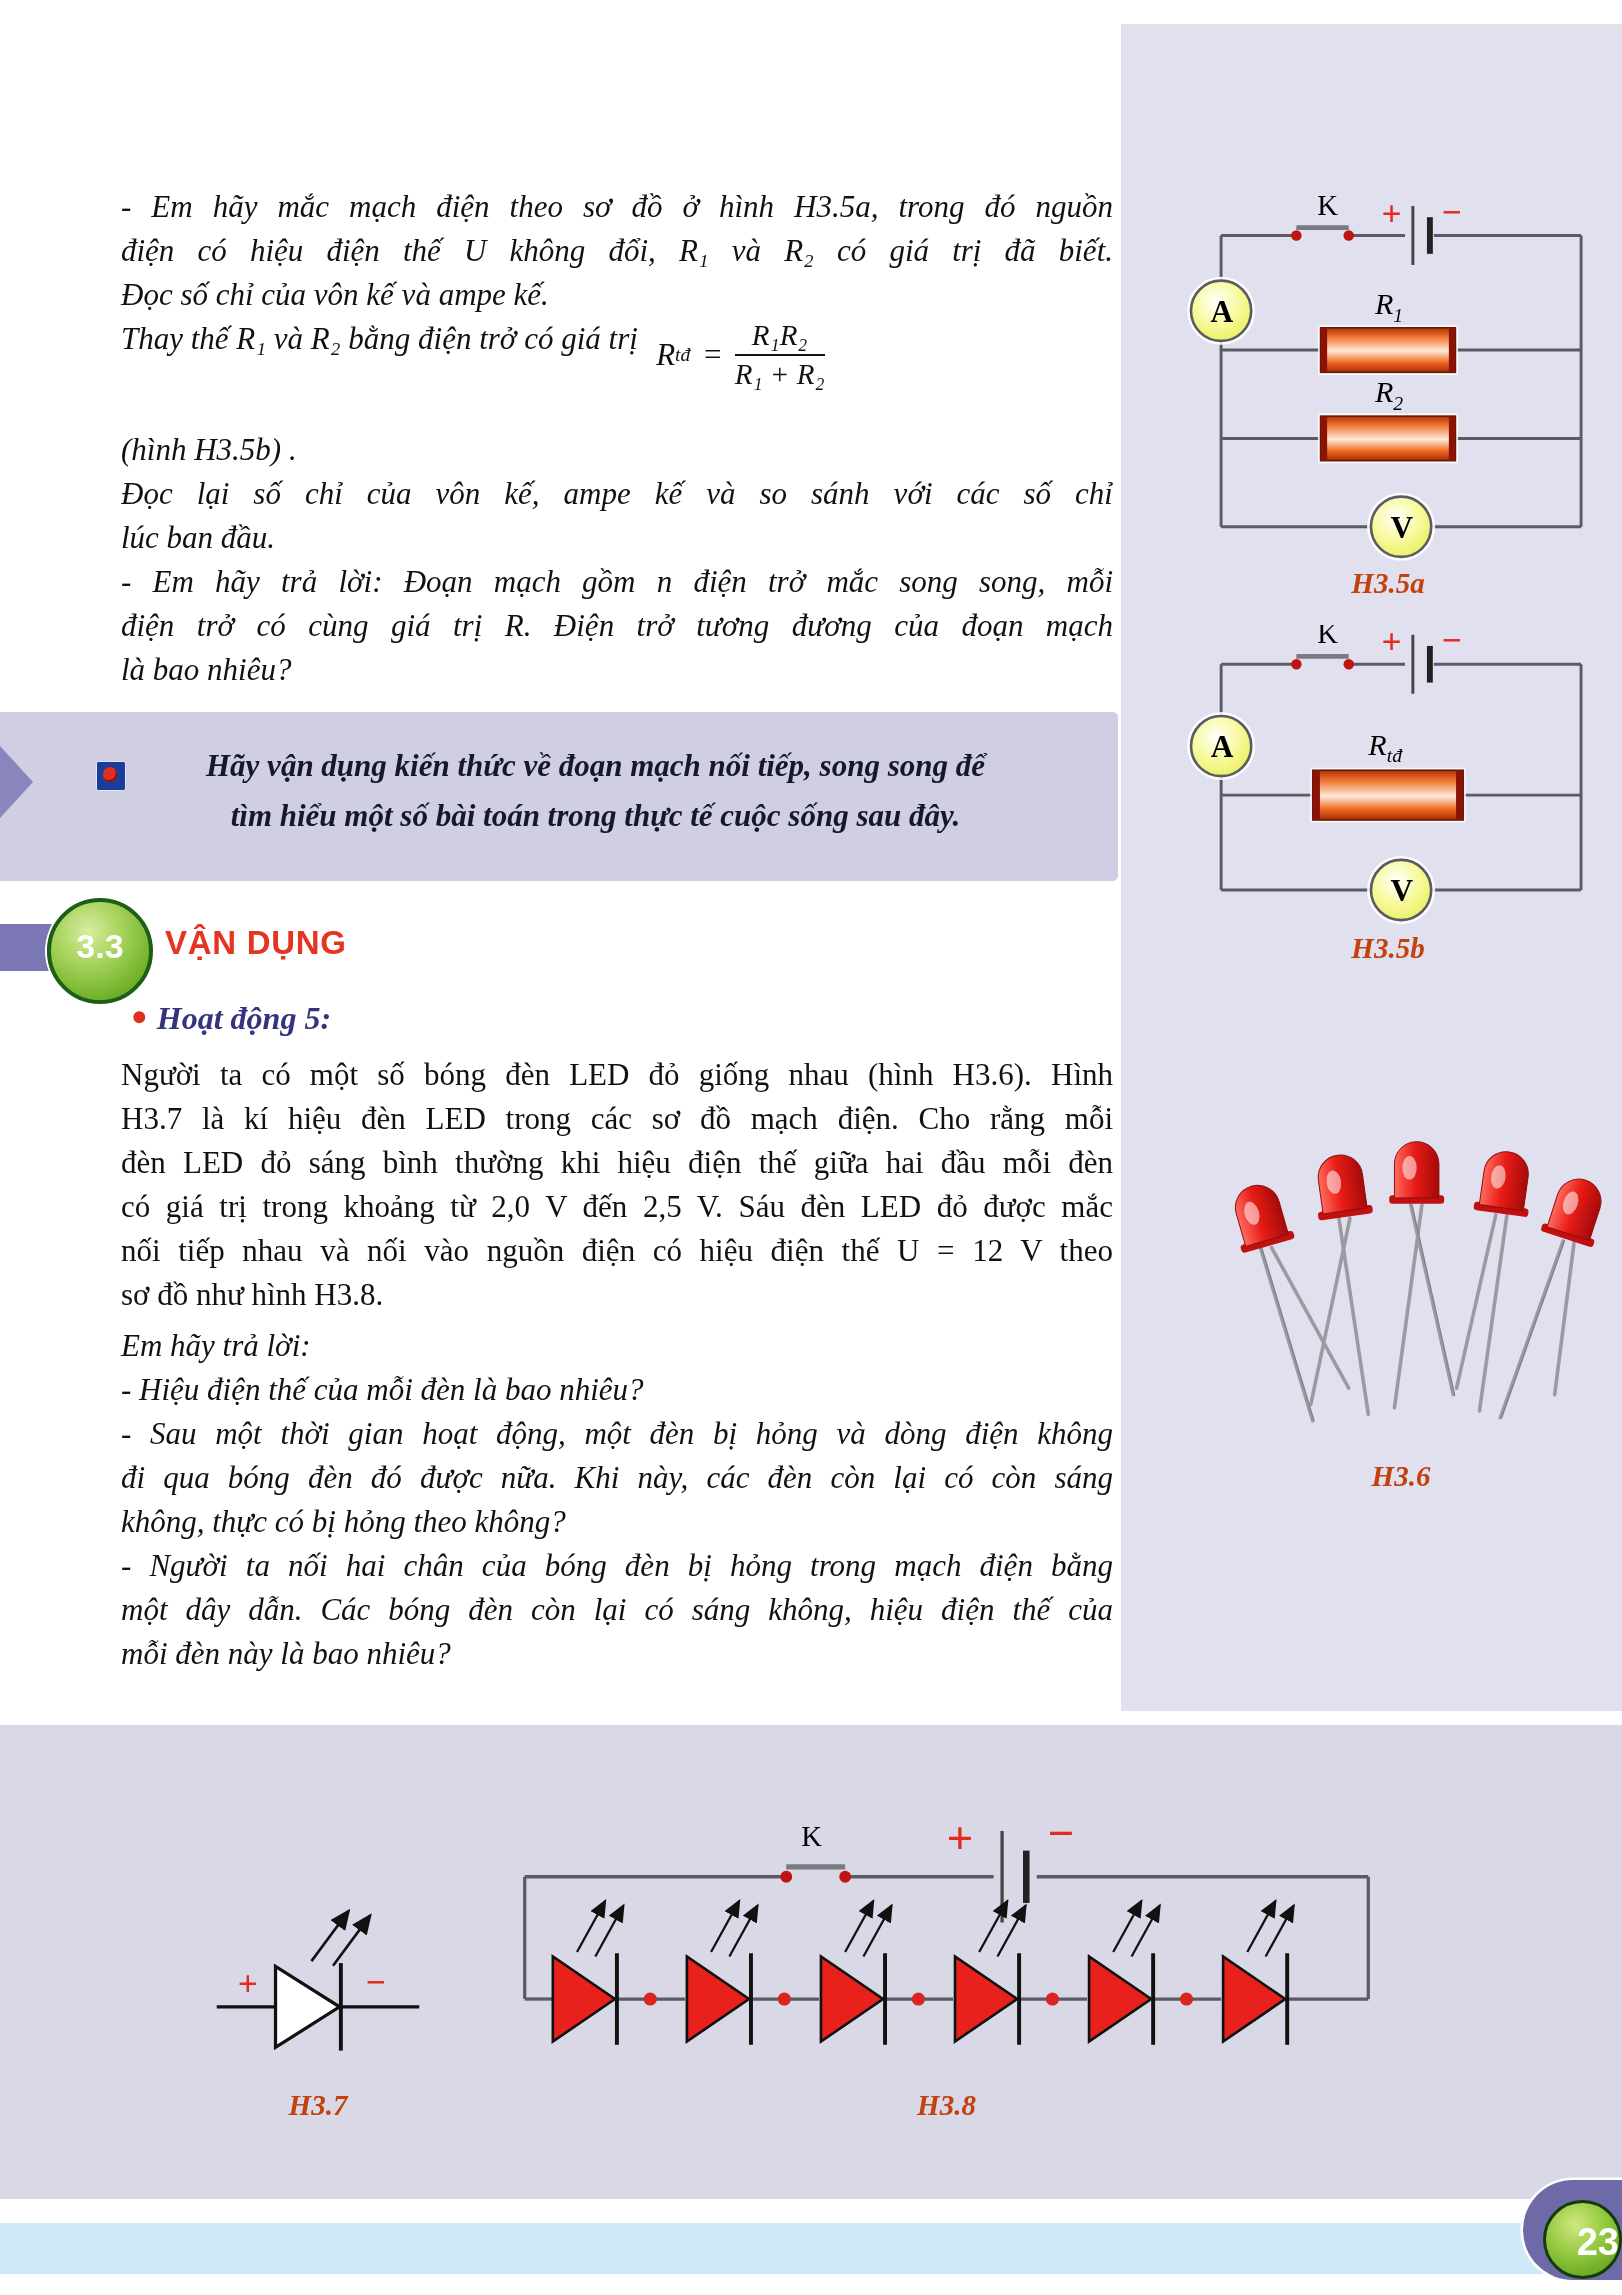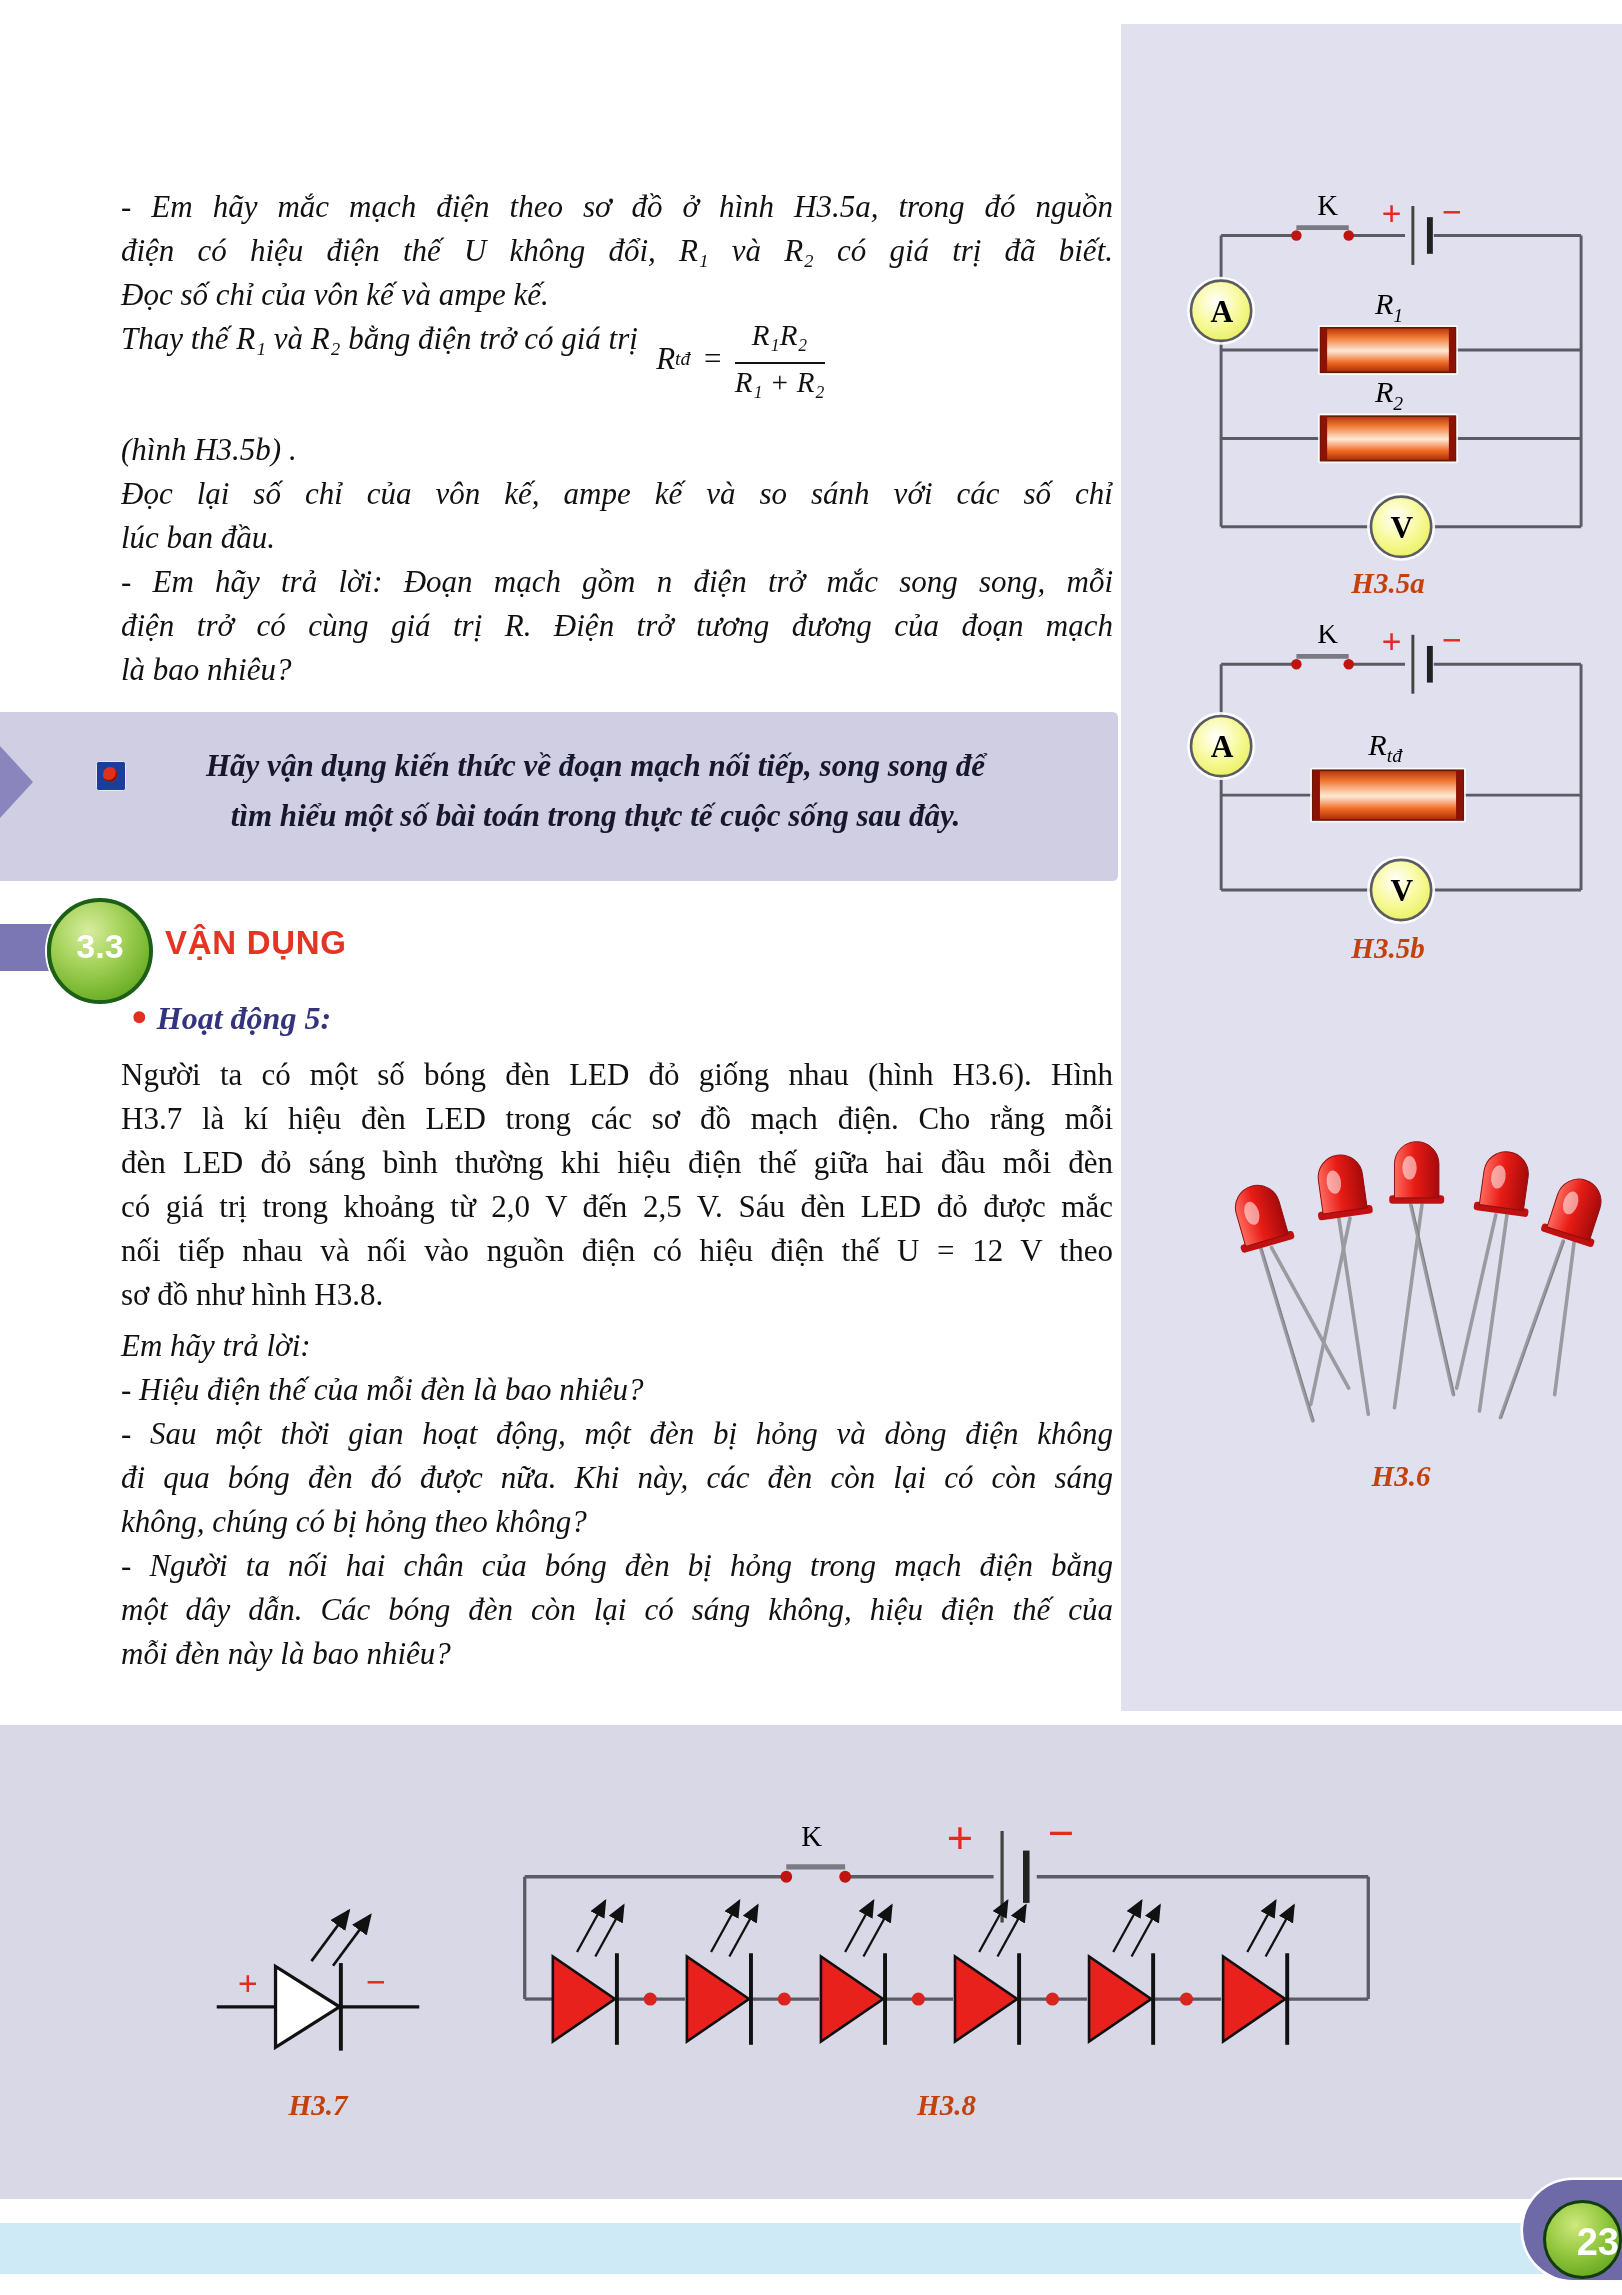--- a/index.html
+++ b/index.html
@@ -36,21 +36,21 @@
   .textblock{width:992px;font-size:31px;line-height:44px;}
   .tb-intro{left:121px;top:185px;font-style:italic;}
   .tb-activity{left:121px;top:1053px;font-style:normal;}
   .tb-questions{left:121px;top:1324px;font-style:italic;}
   .ln{height:44px;white-space:nowrap;}
   .jl{white-space:normal;text-align:justify;text-align-last:justify;height:44px;overflow:hidden;}
   
   .formula-row{display:flex;align-items:flex-start;height:111px;}
   .formula-row .pre{margin-right:18.3px;}
   .frac{display:inline-flex;flex-direction:column;text-align:center;font-size:29px;line-height:37px;}
-  .frac .den{border-top:2px solid #111;margin-top:8px;}
+  .frac .den{border-top:2px solid #111;}
   .eqwrap{display:inline-flex;align-items:center;}
   .eqwrap sub{font-size:19.6px;}
   .eqwrap .eq{margin:0 11.8px;}
   
   .figlabel{font-weight:bold;font-style:italic;font-size:29px;color:#c2410c;text-align:center;}
   
   .badge-purple{left:1523px;top:2180px;width:100px;height:100px;background:#6e69a7;border-radius:52px 0 0 52px;box-shadow:0 0 0 2.6px #fdfdfd;}
   .badge-green{left:1543px;top:2200px;width:73px;height:73px;border-radius:50%;
     background:radial-gradient(circle at 40% 30%, #cfe87e 0%, #93c83f 45%, #64a31f 85%);
     border:3.3px solid #123c10;}
@@ -122,21 +122,21 @@
   <div class="jl">có giá trị trong khoảng từ 2,0 V đến 2,5 V. Sáu đèn LED đỏ được mắc</div>
   <div class="jl">nối tiếp nhau và nối vào nguồn điện có hiệu điện thế U = 12 V theo</div>
   <div class="ln">sơ đồ như hình H3.8.</div>
 </div>
 
 <div class="abs textblock tb-questions">
   <div class="ln">Em hãy trả lời:</div>
   <div class="ln">- Hiệu điện thế của mỗi đèn là bao nhiêu?</div>
   <div class="jl">- Sau một thời gian hoạt động, một đèn bị hỏng và dòng điện không</div>
   <div class="jl">đi qua bóng đèn đó được nữa. Khi này, các đèn còn lại có còn sáng</div>
-  <div class="ln">không, chúng có bị hỏng theo không?</div>
+  <div class="ln">không, thực có bị hỏng theo không?</div>
   <div class="jl">- Người ta nối hai chân của bóng đèn bị hỏng trong mạch điện bằng</div>
   <div class="jl">một dây dẫn. Các bóng đèn còn lại có sáng không, hiệu điện thế của</div>
   <div class="ln">mỗi đèn này là bao nhiêu?</div>
 </div>
 
 <svg class="abs" style="left:1172px;top:196px;" width="432" height="367" viewBox="0 0 660 560">
   <defs>
     <linearGradient id="resg" x1="0" y1="0" x2="0" y2="1">
       <stop offset="0" stop-color="#b53208"></stop>
         <stop offset="0.22" stop-color="#f07a35"></stop>

